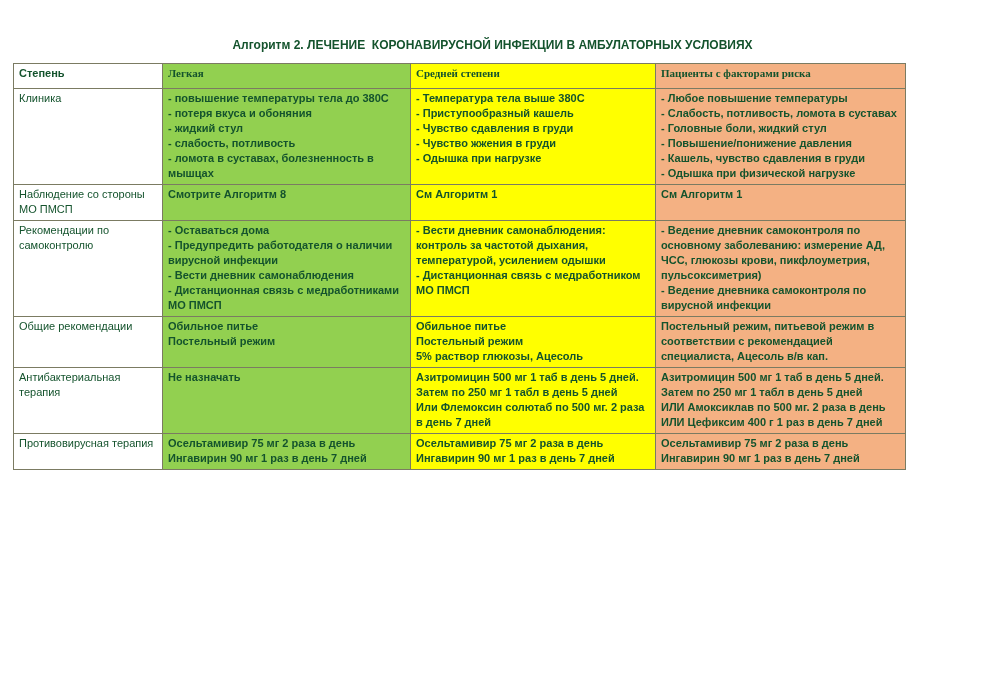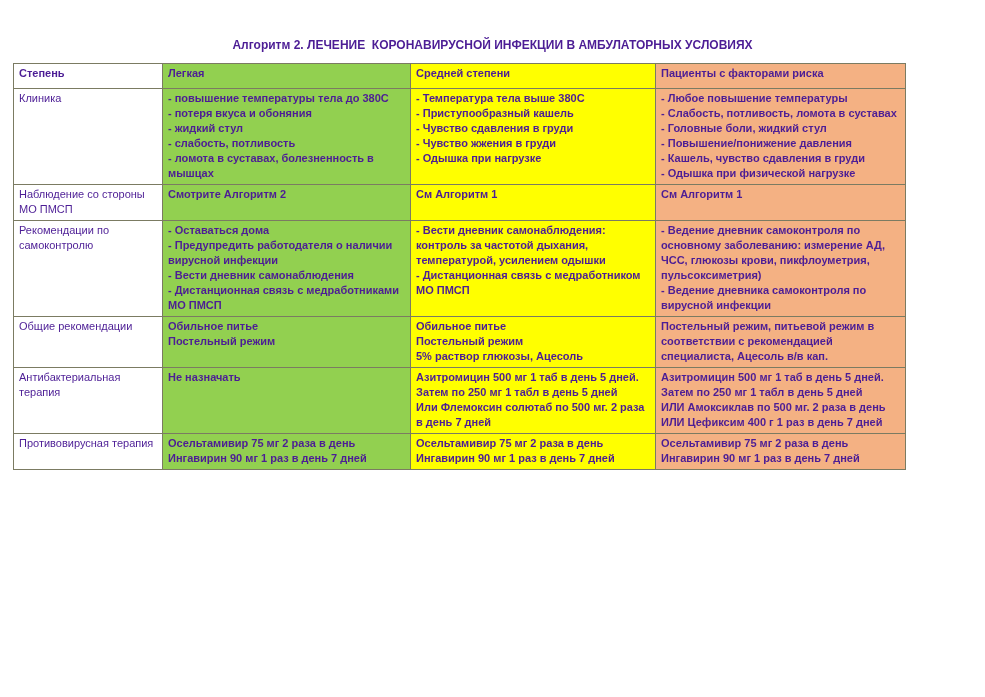--- a/index.html
+++ b/index.html
@@ -1,21 +1,21 @@
 <!DOCTYPE html>
 <html style="--green: #92d050; --yellow: #ffff00; --orange: #f4b183; --border: #7b7b62;"><head>
 <meta charset="utf-8">
 <style>
   html,body{margin:0;padding:0;background:#fff;}
   .page{
     position:relative;
     width:985px;height:697px;
     background:#ffffff;
     font-family:"Liberation Sans",sans-serif;
-    color:#4c1d95;
+    color:#14532d;
     overflow:hidden;
   }
   .doc-title{
     position:absolute;
     top:38px;left:0;right:0;
     text-align:center;
     font-size:12px;
     font-weight:700;
     white-space:pre;
   }
@@ -34,21 +34,21 @@
     line-height:15px;
     white-space:pre-line;
     overflow:hidden;
     text-align:left;
   }
   th.hdr{font-weight:700;}
   td.rowlabel{background:#ffffff;font-weight:400;}
   .c-mild{background:var(--green,#92d050);font-weight:700;}
   .c-mod{background:var(--yellow,#ffff00);font-weight:700;}
   .c-risk{background:var(--orange,#f4b183);font-weight:700;}
-  th.c-mild,th.c-mod,th.c-risk{font-weight:700;}
+  th.c-mild,th.c-mod,th.c-risk{font-weight:700;font-family:Liberation Serif, serif;}
 </style>
 </head>
 <body>
 
 <div class="page">
 
   <div class="doc-title">Алгоритм 2. ЛЕЧЕНИЕ  КОРОНАВИРУСНОЙ ИНФЕКЦИИ В АМБУЛАТОРНЫХ УСЛОВИЯХ</div>
 
   <table class="algo">
     <colgroup>
@@ -80,21 +80,21 @@
         <td class="c-risk">- Любое повышение температуры
 - Слабость, потливость, ломота в суставах
 - Головные боли, жидкий стул
 - Повышение/понижение давления
 - Кашель, чувство сдавления в груди
 - Одышка при физической нагрузке</td>
       </tr>
 
       <tr style="height:32px">
         <td class="rowlabel">Наблюдение со стороны МО ПМСП</td>
-        <td class="c-mild">Смотрите Алгоритм 2</td>
+        <td class="c-mild">Смотрите Алгоритм 8</td>
         <td class="c-mod">См Алгоритм 1</td>
         <td class="c-risk">См Алгоритм 1</td>
       </tr>
 
       <tr style="height:96px">
         <td class="rowlabel">Рекомендации по самоконтролю</td>
         <td class="c-mild">- Оставаться дома
 - Предупредить работодателя о наличии вирусной инфекции
 - Вести дневник самонаблюдения
 - Дистанционная связь с медработниками МО ПМСП</td>

